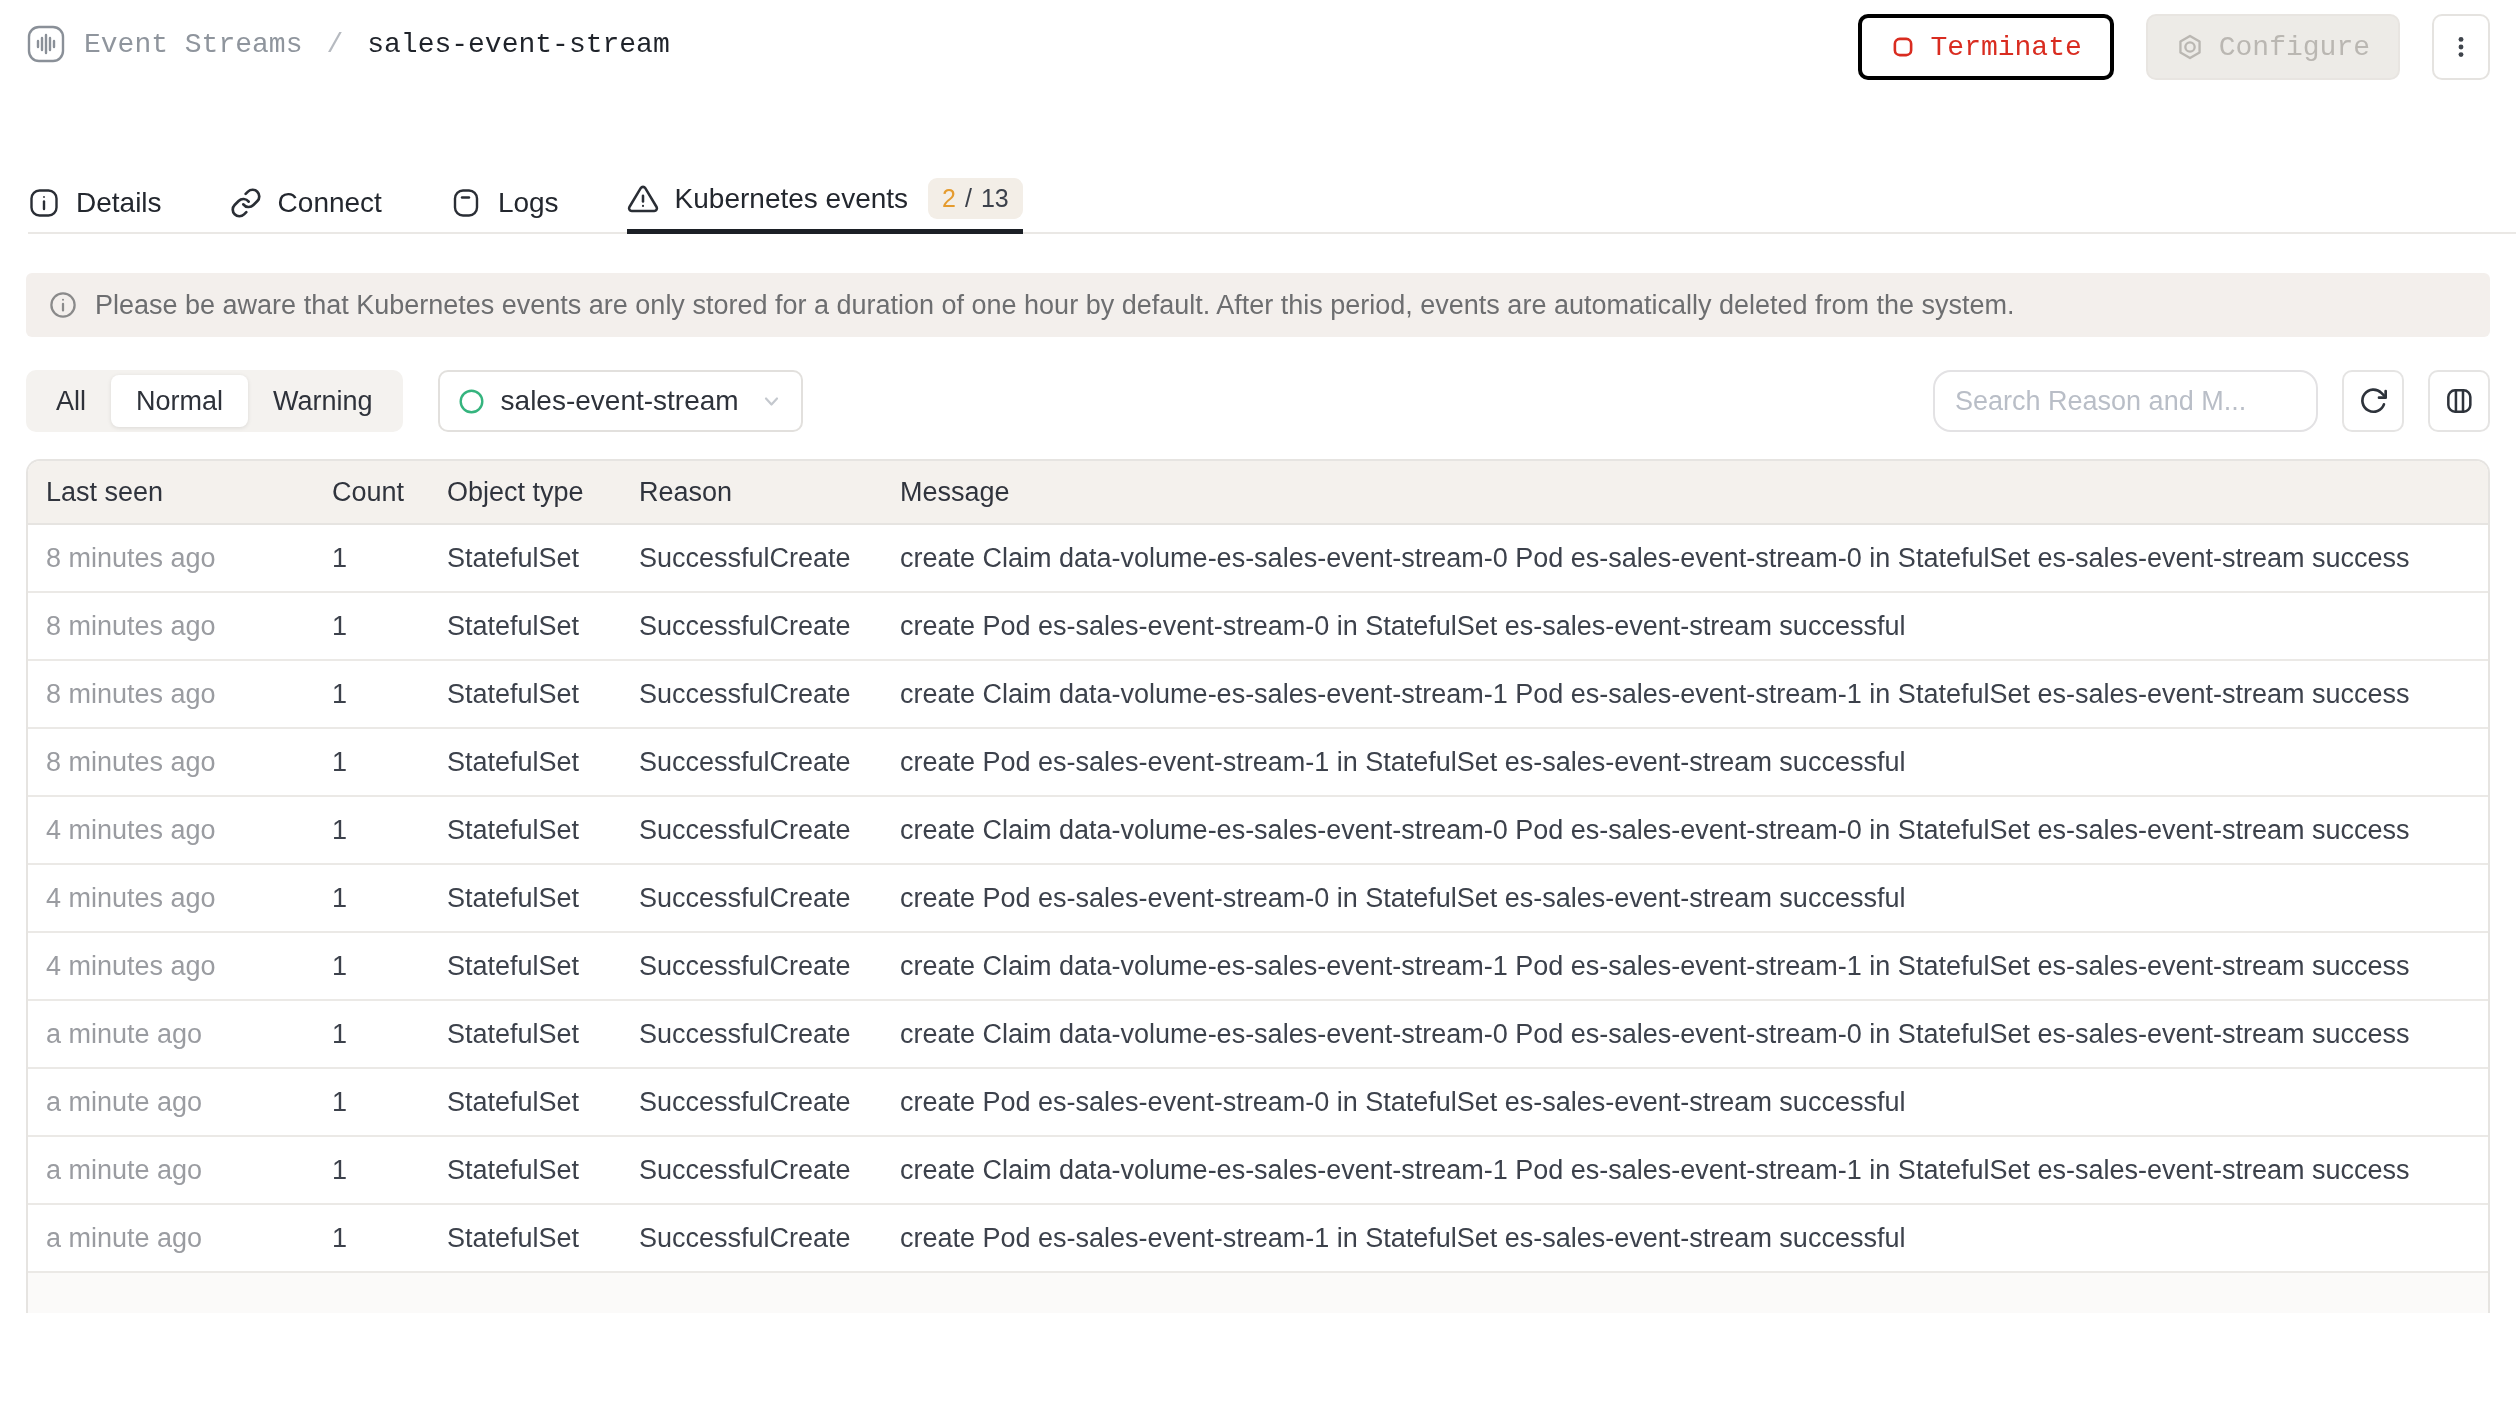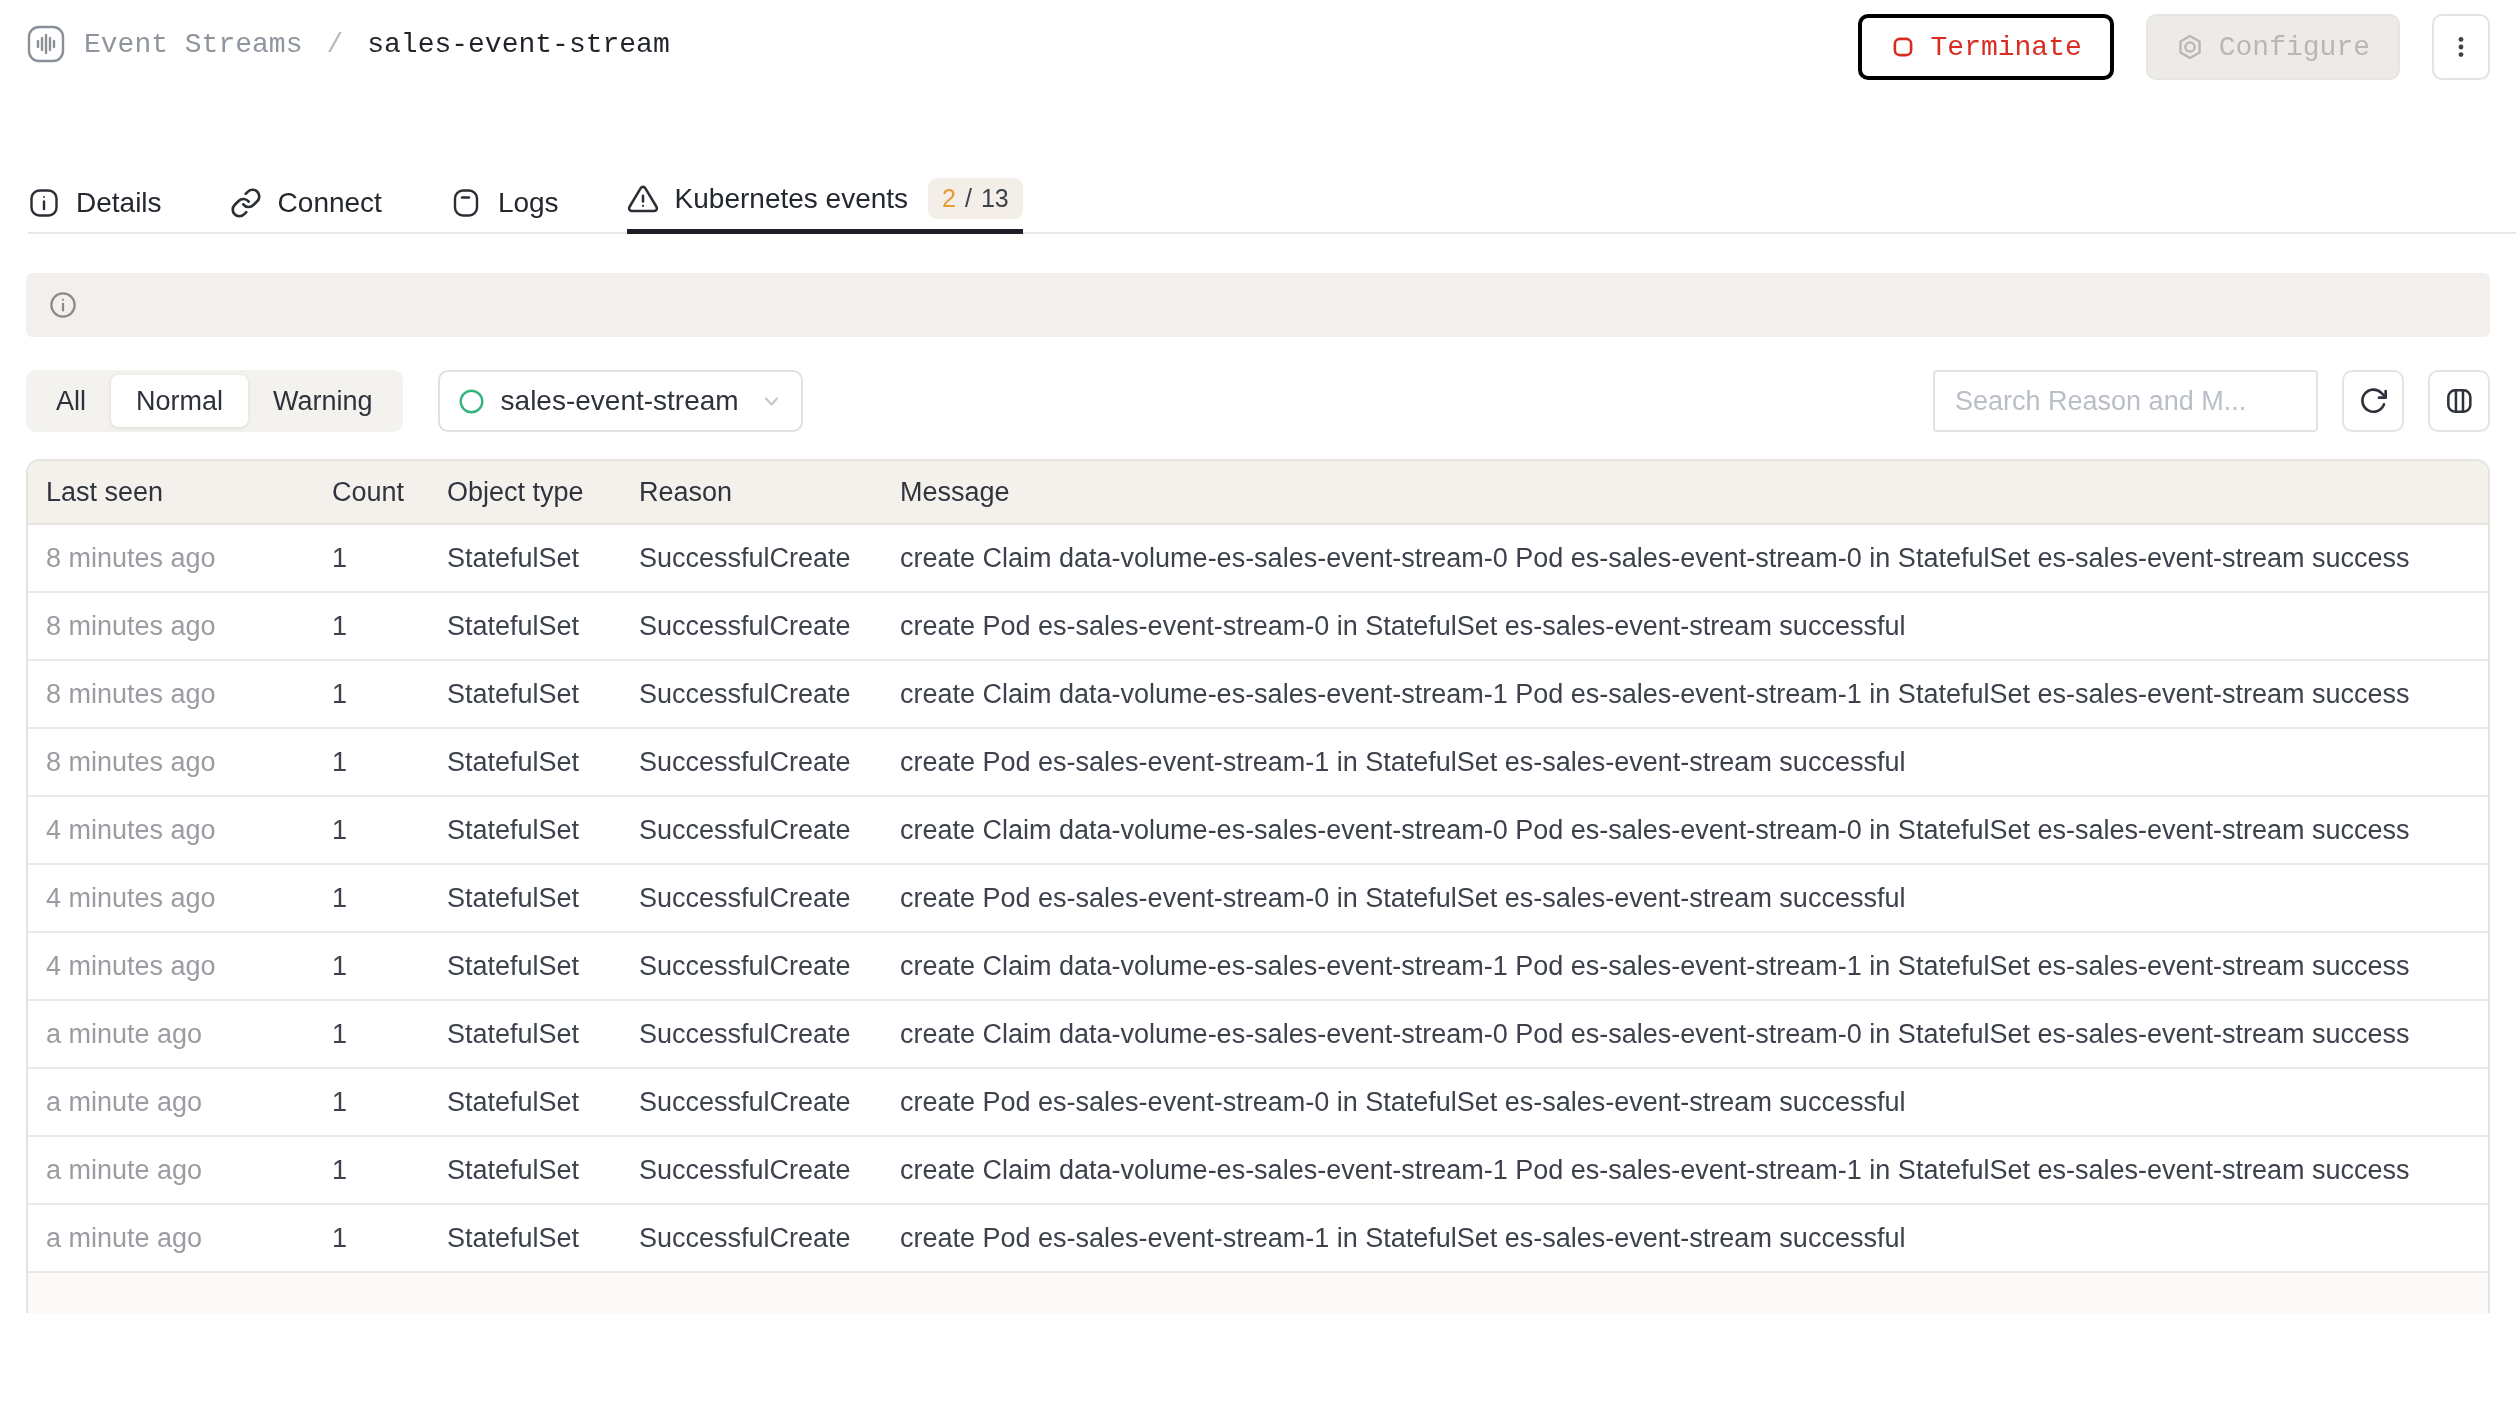--- a/index.html
+++ b/index.html
@@ -42,21 +42,21 @@
   
   .filter-row { margin:33px 26px 0; display:flex; justify-content:space-between; align-items:flex-start; height:62px; }
   .filter-left { display:flex; align-items:center; gap:35px; }
   .segmented { display:flex; align-items:center; background:#f4f2ef; border-radius:10px; padding:0 5px; height:62px; }
   .seg { font-size:27px; color:#2e323a; padding:0 25px; height:52px; display:flex; align-items:center;
          border-radius:8px; cursor:pointer; }
   .seg.selected { background:#ffffff; box-shadow:0 1px 4px rgba(0,0,0,0.10); font-weight:500; }
   .dropdown { display:flex; align-items:center; gap:16px; height:62px; padding:0 18px 0 18px;
               border:2px solid #e2e0dd; border-radius:10px; background:#fff; font-size:28px; color:#2e323a; cursor:pointer; }
   .filter-right { display:flex; align-items:center; gap:24px; }
-  .search-input { width:385px; height:62px; border:2px solid #e3e2e4; border-radius:4px;
+  .search-input { width:385px; height:62px; border:2px solid #e3e2e4; border-radius:18px;
                   font-size:27px; padding:0 20px; color:#2e323a; font-family:inherit; outline:none; background:#fff; }
   .search-input::placeholder { color:#b9bec7; }
   .icon-btn { width:62px; height:62px; border:2px solid #e5e4e3; border-radius:10px; background:#fff;
               display:flex; align-items:center; justify-content:center; color:#2e333b; cursor:pointer; }
 
   
   .table { margin:27px 26px 0; border:2px solid #e6e4e1; border-bottom:none;
            border-radius:14px 14px 0 0; overflow:hidden; }
   .thead, .trow { display:grid; grid-template-columns:286px 115px 192px 261px minmax(0,1fr); align-items:center; }
   .thead { background:#f4f1ed; height:64px; font-size:27px; color:#30343d; border-bottom:2px solid #e6e4e1; }
@@ -165,20 +165,21 @@
 </div>
 
 <div class="banner">
   <span>
     <svg width="30" height="30" viewBox="0 0 24 24" fill="none" stroke="#8a8a8a" stroke-width="1.8" stroke-linecap="round">
       <circle cx="12" cy="12" r="9.3"></circle>
       <line x1="12" y1="11" x2="12" y2="16.3"></line>
       <circle cx="12" cy="7.8" r="0.8" fill="#8a8a8a" stroke="none"></circle>
     </svg>
   </span>
+  <span>Please be aware that Kubernetes events are only stored for a duration of one hour by default. After this period, events are automatically deleted from the system.</span>
 </div>
 
 <div class="filter-row">
   <div class="filter-left">
     <div class="segmented">
       <div class="seg">All</div>
       <div class="seg selected">Normal</div>
       <div class="seg">Warning</div>
     </div>
     <div class="dropdown">

